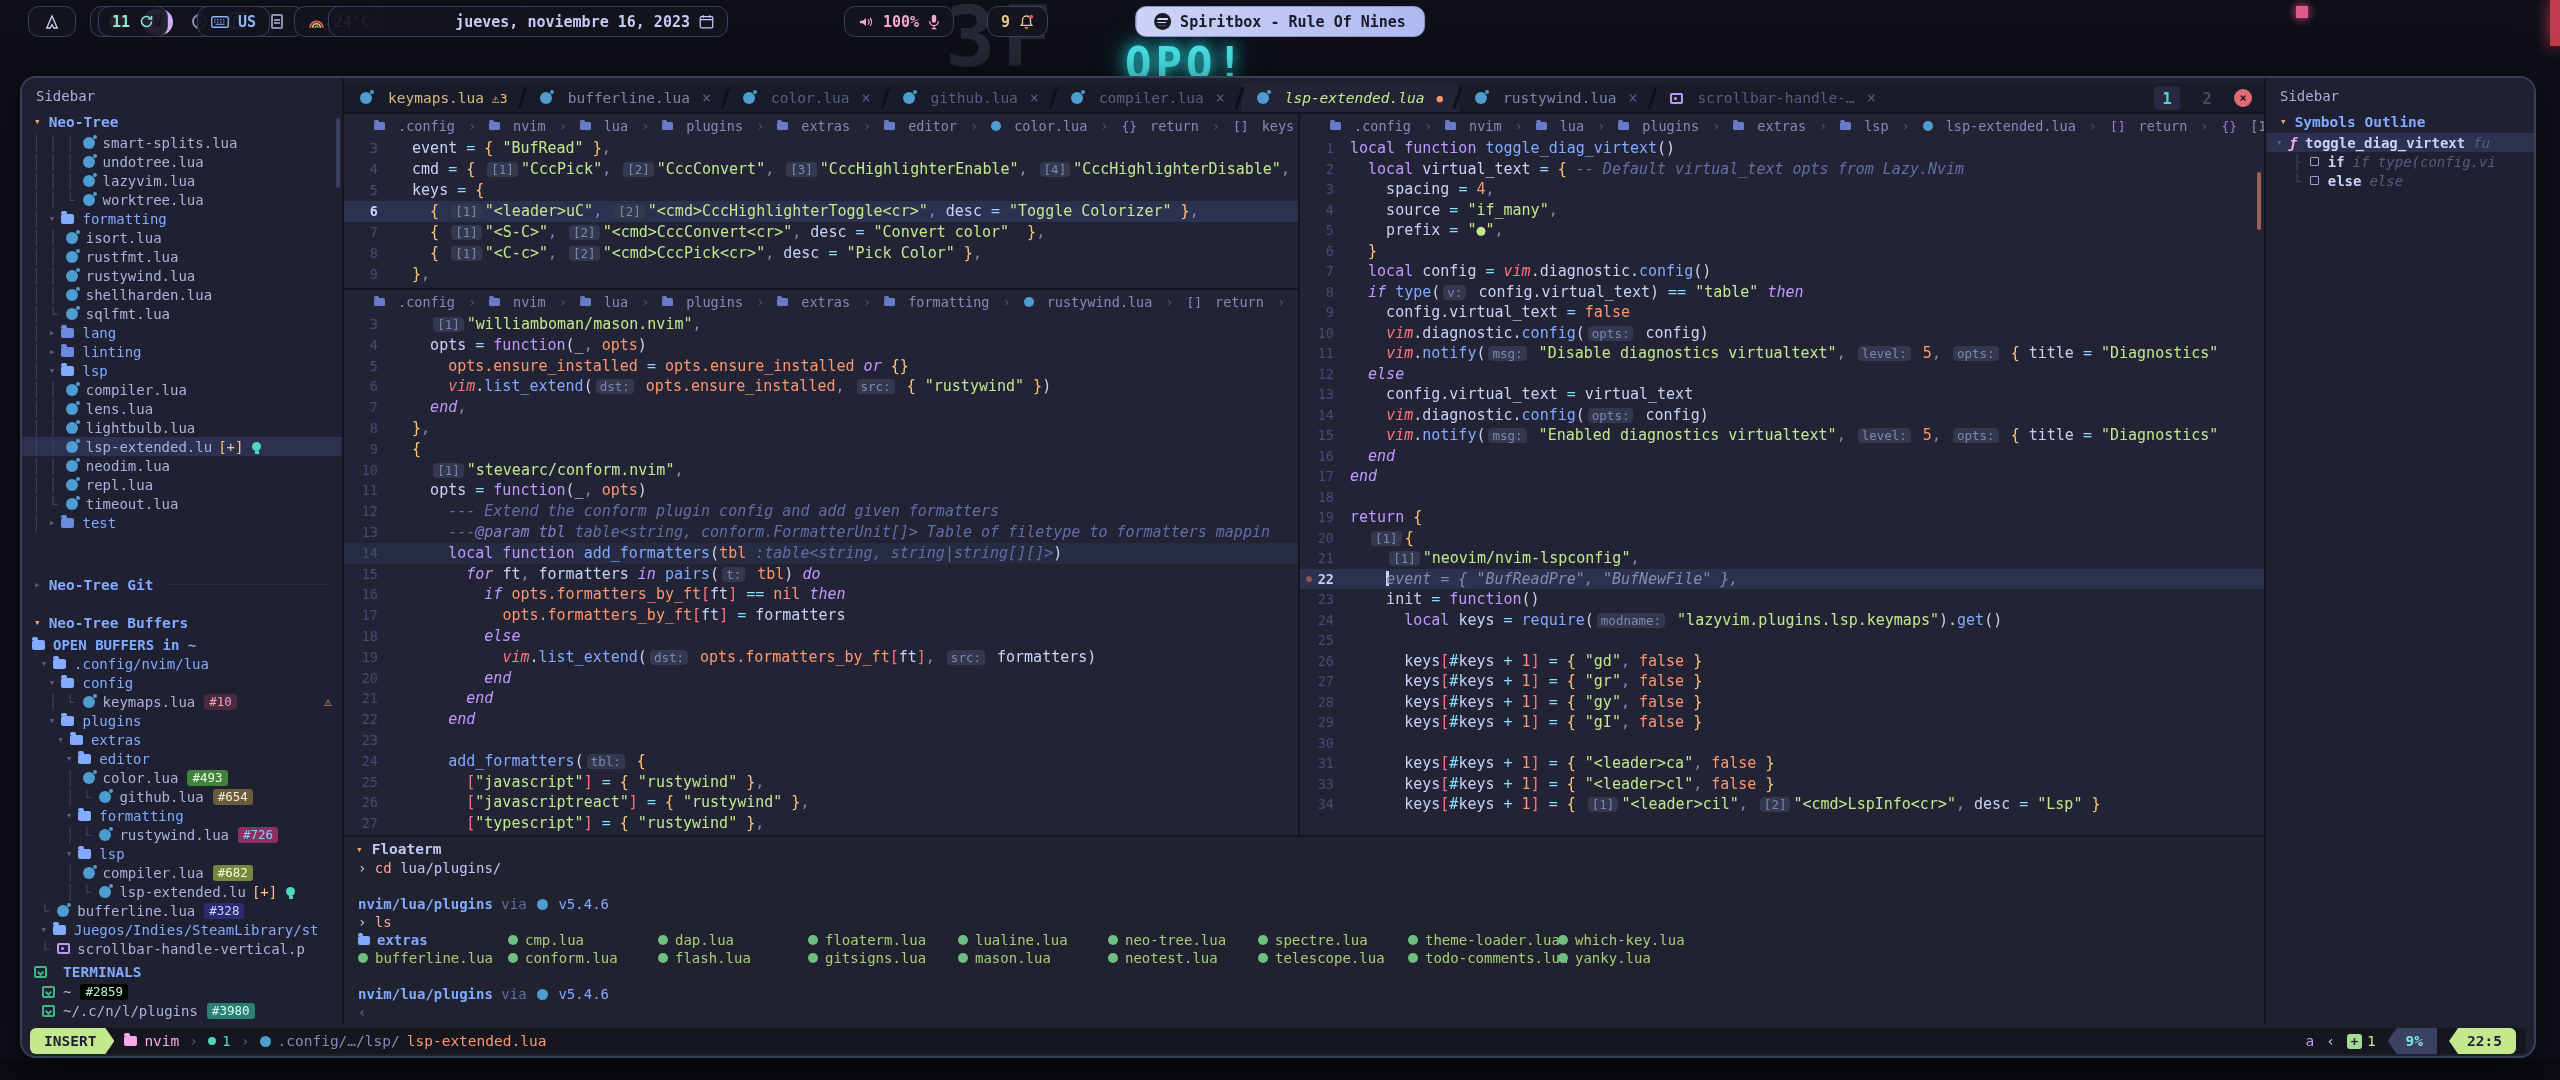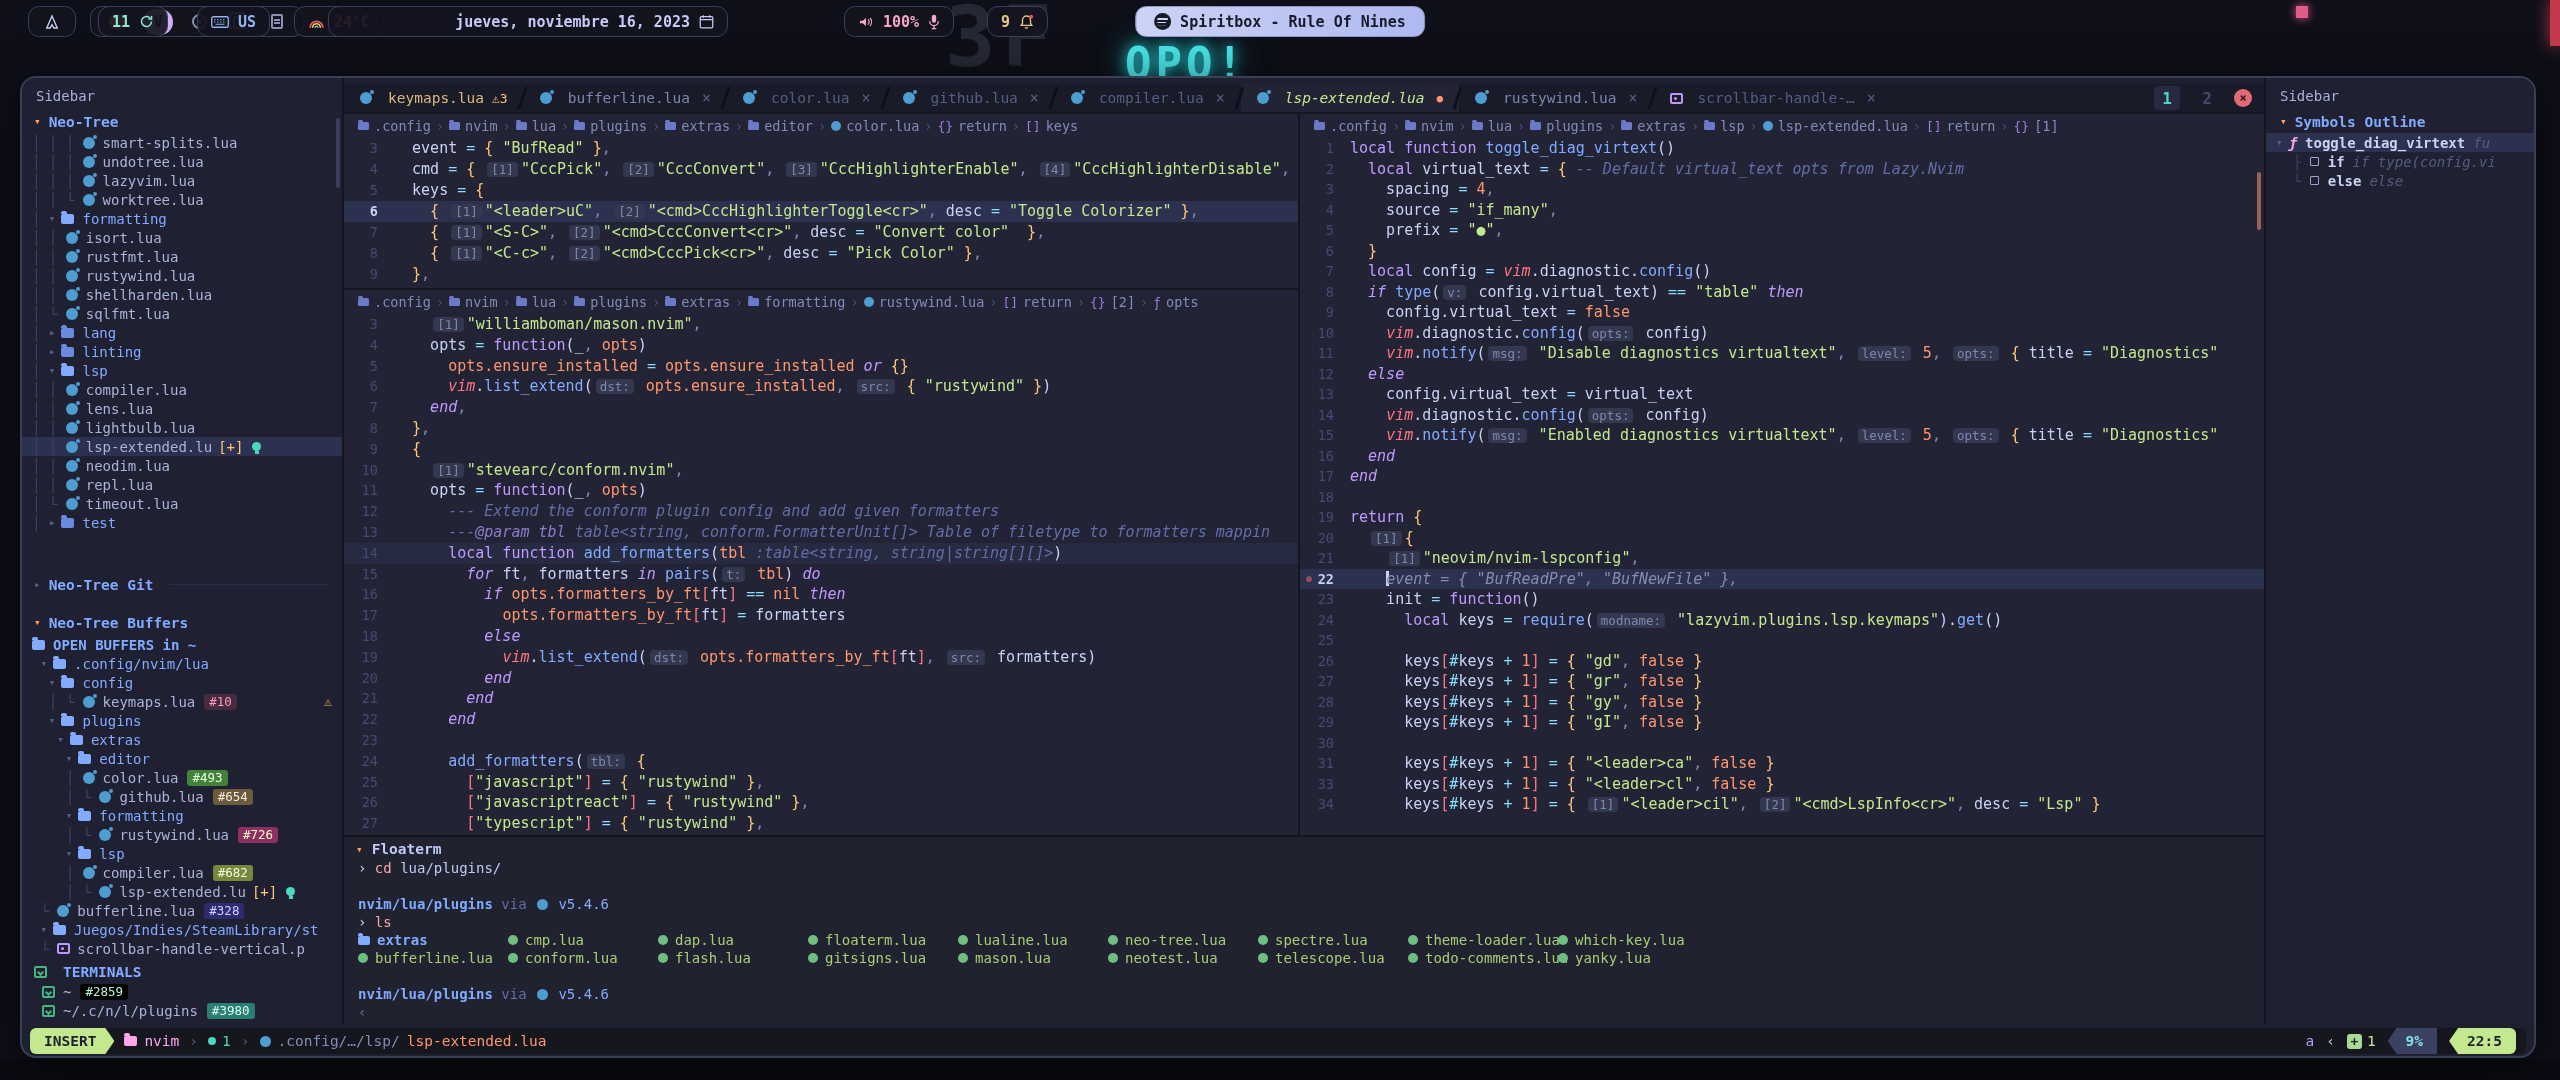--- a/index.html
+++ b/index.html
@@ -79,30 +79,30 @@
   
   .t-row{display:flex;align-items:center;height:19px;padding:0 10px;font-size:14px;white-space:pre}
   .t-row.sel{background:#2d3150}
   .t-guide{color:#3d4466}
   .t-exp{color:#565f89;margin-right:6px;font-size:11px}
   .t-lbl{color:#aab3d8}.t-lbl.dir{color:#82aaff}.t-lbl.root{color:#82aaff;font-weight:bold}
   .t-sfx{color:#ffc777;margin-left:6px}
   .t-warn{margin-left:auto;color:#e0af68;font-size:13px}
   .t-badge{margin-left:9px;padding:0 5px;border-radius:3px;font-size:12.5px;height:16px;line-height:16px}
   .b-pink{background:#472b3e;color:#ff9ac1}.b-green{background:#42823b;color:#eaffe4}
-  .b-tan{background:#6b5b3e;color:#f2e9d8}.b-mag{background:#8c2f63;color:#fef9c3}
+  .b-tan{background:#6b5b3e;color:#f2e9d8}.b-mag{background:#8c2f63;color:#7dd3fc}
   .b-olive{background:#75883d;color:#f4ffd8}.b-indigo{background:#2f2b73;color:#cdd1ff}
   .b-grn2{background:#000000;color:#b7f5cf}.b-teal{background:#2a7f72;color:#d8fff4}
   .sec-hdr{display:flex;align-items:center;gap:8px;padding:0 10px;height:19px;font-size:14.5px;font-weight:bold;color:#82aaff}
   .sec-hdr .exp{color:#ff9e64;font-size:11px}
   .sec-hdr .exp.dim{color:#565f89}
   .sec-hdr .rule{flex:1;height:1px;background:#2a2e48;margin-left:8px}
   #sb-scroll{position:absolute;right:2px;top:40px;width:4px;height:70px;background:#3a3f5c;border-radius:2px}
   
-  .bcrumb{height:24px;display:flex;align-items:center;padding-left:14px;font-size:13.5px;color:#828bb8;gap:5px;white-space:nowrap;overflow:hidden}
+  .bcrumb{height:24px;display:flex;align-items:center;padding-left:30px;font-size:13.5px;color:#828bb8;gap:13px;white-space:nowrap;overflow:hidden}
   .bc-sep{color:#4b5272}
   .bc-dir{width:11px;height:8px;background:#6a79c8;border-radius:1.5px;position:relative;flex:none}
   .bc-dir::before{content:"";position:absolute;top:-2.5px;left:0;width:5px;height:2.5px;background:#6a79c8;border-radius:1.5px 1.5px 0 0}
   .bc-lua{width:10px;height:10px;border-radius:50%;background:#4d9dd0;flex:none}
   .bc-sym{color:#9d7cd8;font-size:13px}
   .code-row{display:flex;white-space:pre;font-size:15px;overflow:hidden}
   .code-row.cur{background:#2d3150}.code-row.cur2{background:#272b41}
   .gut{width:50px;text-align:right;padding-right:16px;color:#444a73;flex:none;position:relative;font-size:13.5px}
   .gut.gcur{color:#c8d3f5;font-weight:bold}
   .gsign{position:absolute;left:6px;top:0;color:#9a4f58;font-size:10px}

